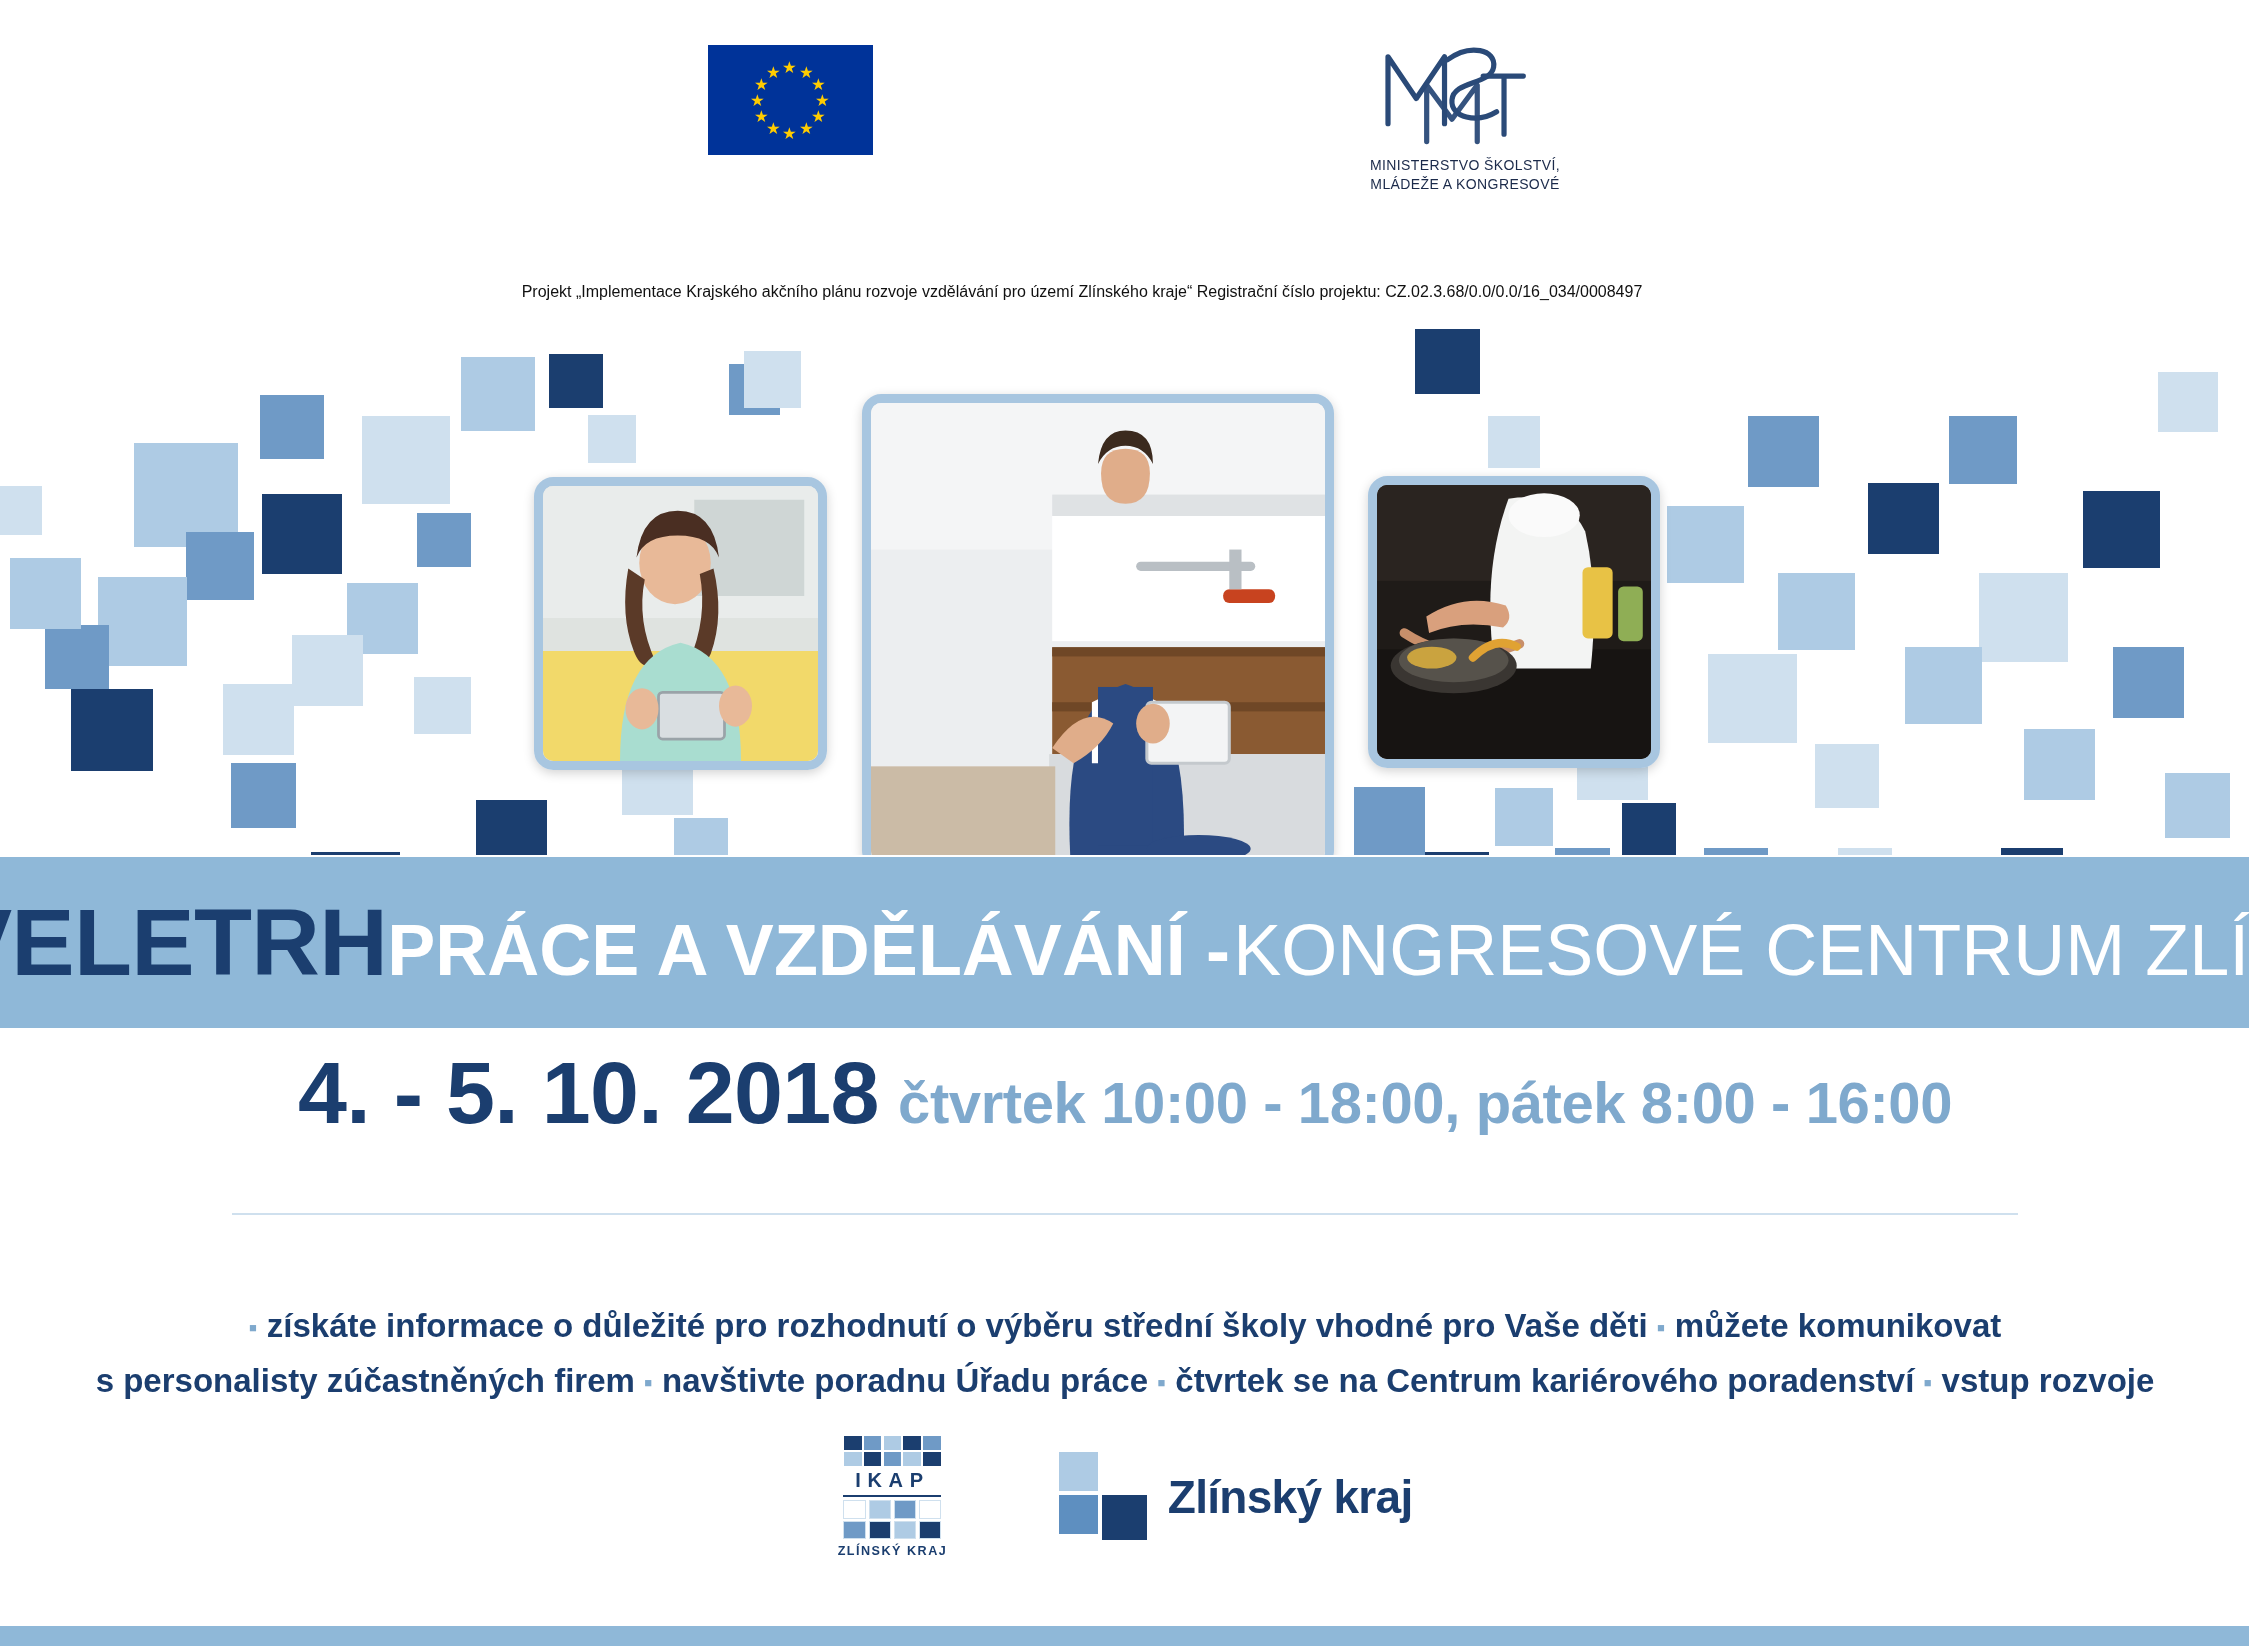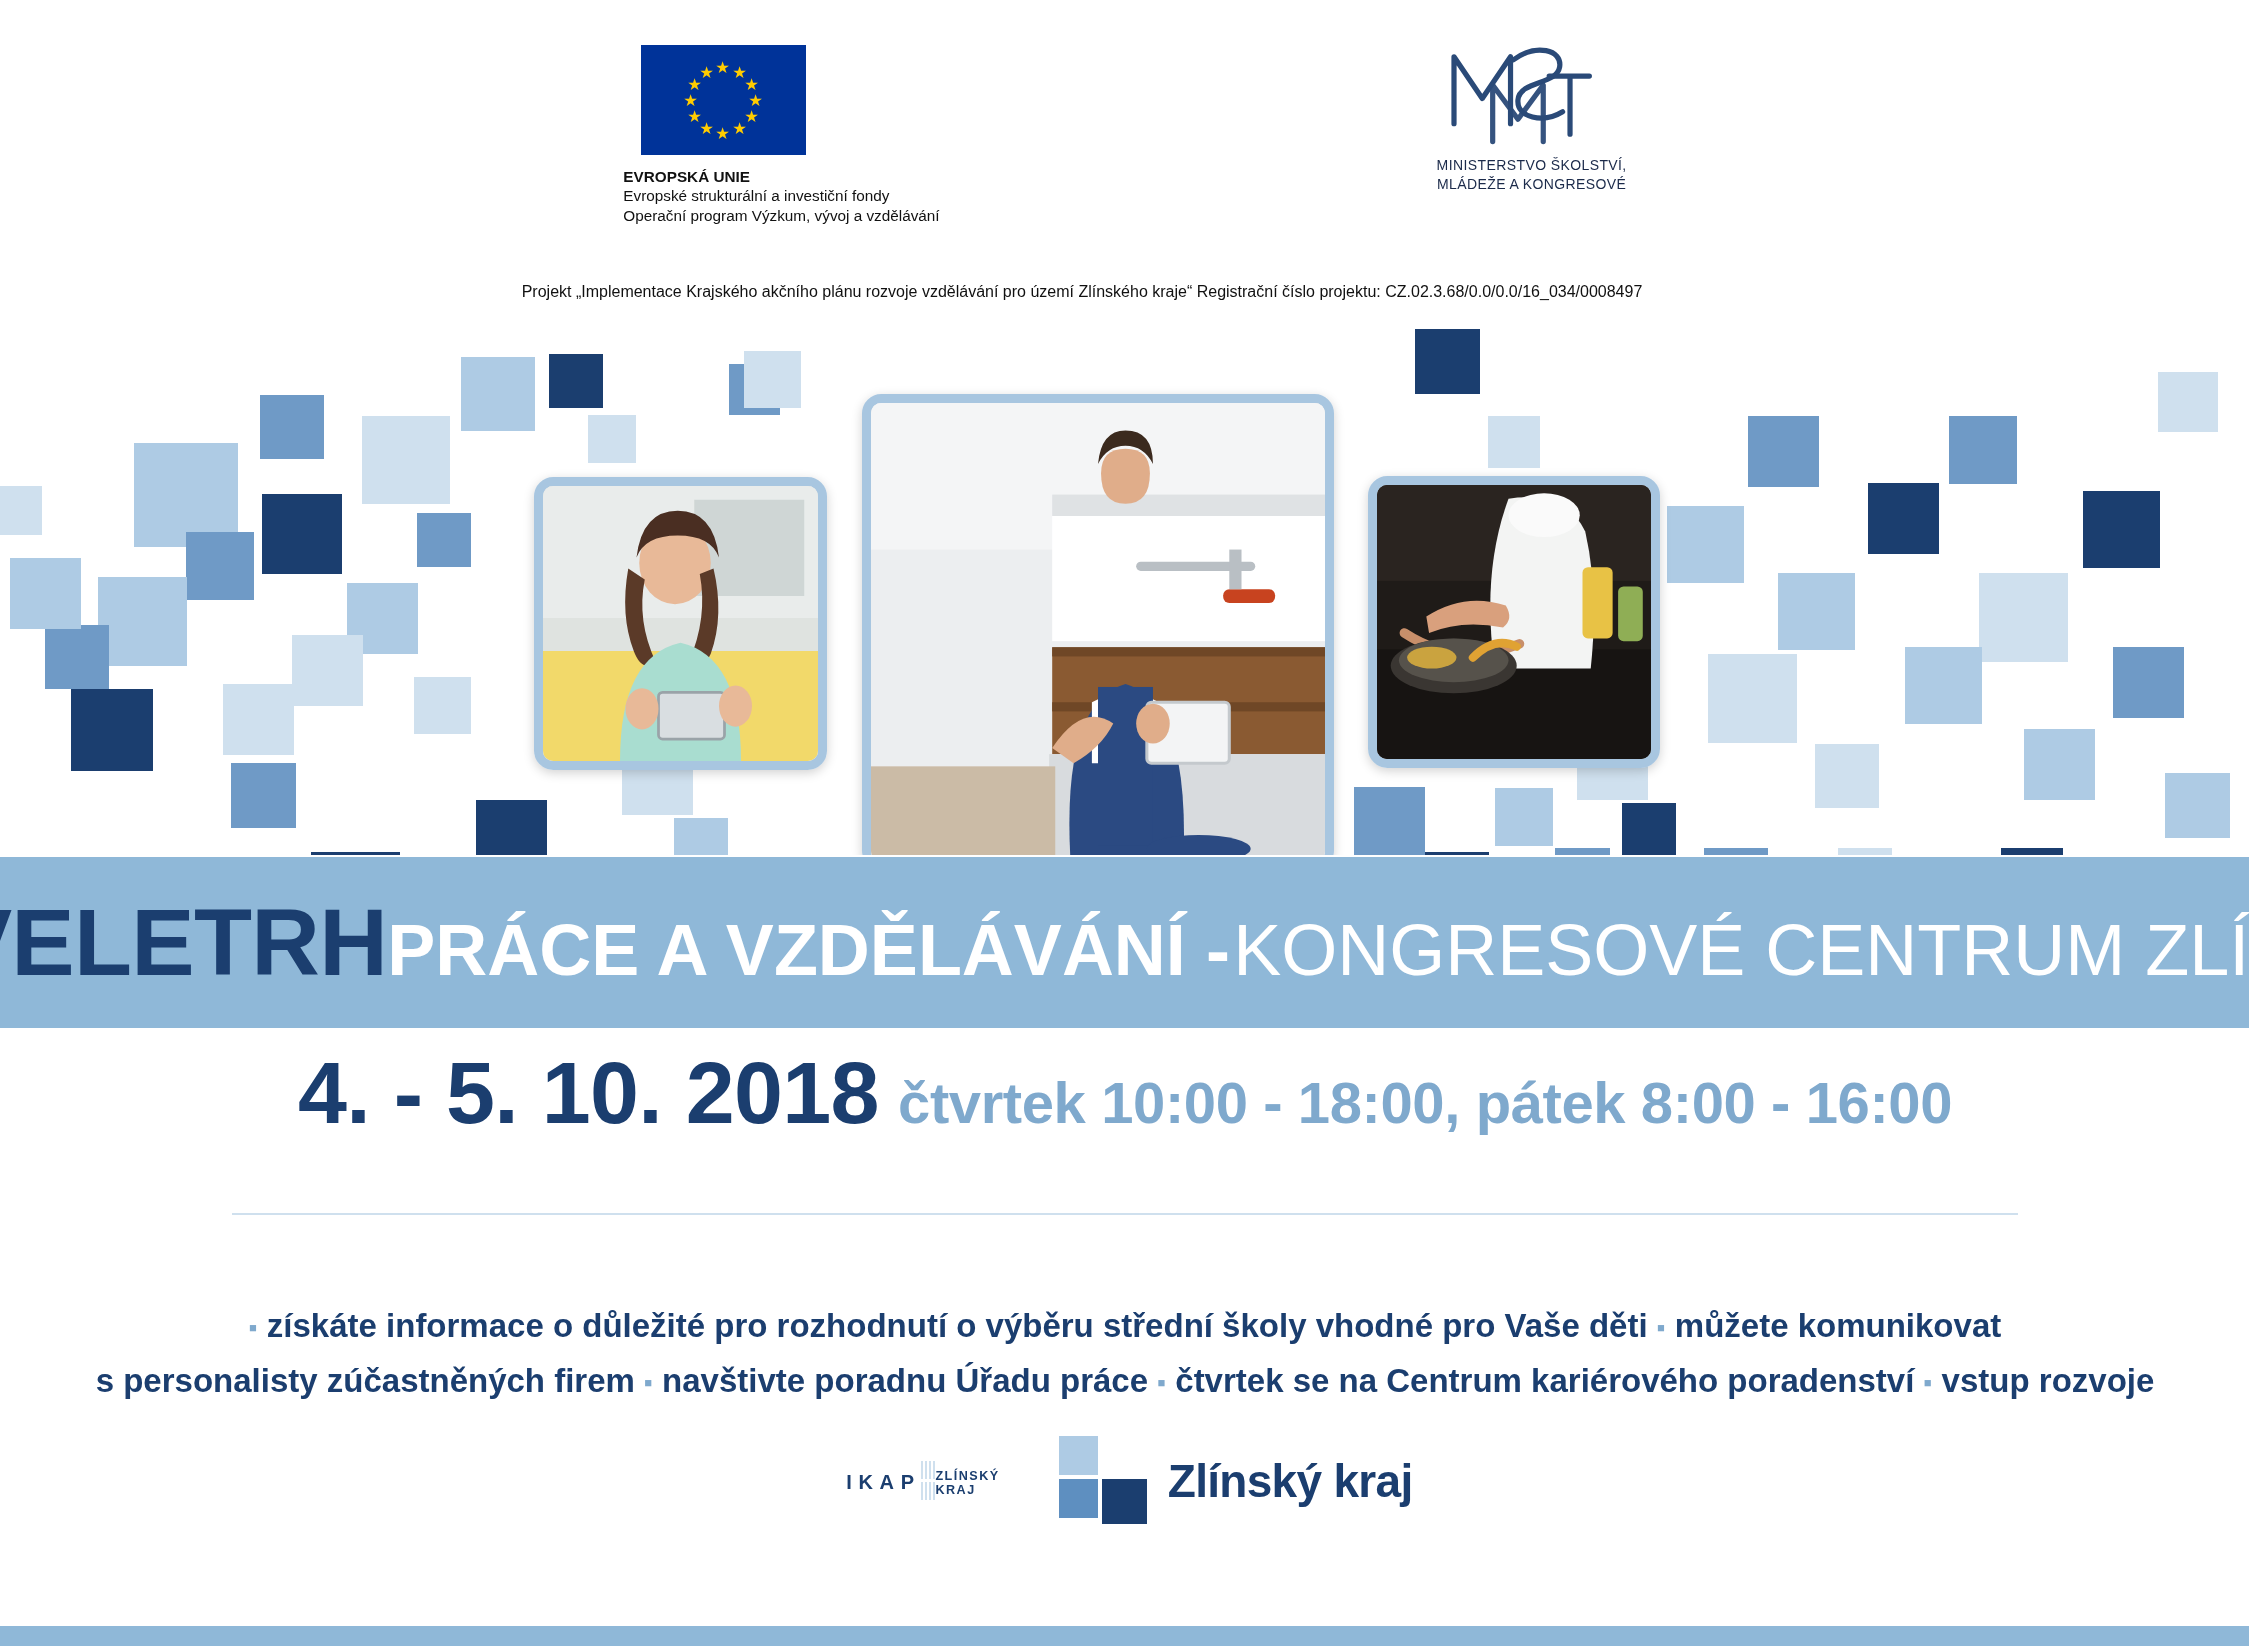--- a/index.html
+++ b/index.html
@@ -84,21 +84,21 @@
     position:absolute;top:1257px;left:0;width:2250px;text-align:center;
     color:#1b3e6f;font-size:33px;font-weight:bold;line-height:54px;margin-top:42px;
   }
   .bullets .b{color:#7fa9cd;font-size:25px;vertical-align:1.5px;}
 
   
   .footer{
     position:absolute;top:1436px;left:0;width:2250px;
     display:flex;justify-content:center;align-items:center;gap:112px;
   }
-  .ikap{width:110px;display:flex;flex-direction:row;align-items:center;}
+  .ikap{width:110px;display:flex;flex-direction:column;align-items:center;}
   .ikap-grid{width:97px;height:30px;display:grid;grid-template-columns:repeat(5,1fr);gap:2.2px;}
   .ikap-grid div{background:#1b3e6f;}
   .ikap-letters{font-size:20px;font-weight:bold;color:#1b3e6f;letter-spacing:6.7px;margin-top:3px;}
   .ikap-rule{width:98px;height:2.2px;background:#1b3e6f;margin:3px 0;}
   .ikap-sq{width:98px;height:39px;display:grid;grid-template-columns:repeat(4,1fr);grid-template-rows:repeat(2,1fr);gap:2.2px;}
   .ikap-caption{font-size:12.6px;font-weight:bold;color:#1b3e6f;letter-spacing:1.5px;margin-top:4.5px;}
 
   .zk{display:flex;align-items:center;gap:19.3px;}
   .zk-mark{width:89px;height:89px;position:relative;}
   .zk-mark i{position:absolute;display:block;}
@@ -119,25 +119,20 @@
         <span class="star" style="left: 107px; top: 47px;">★</span>
         <span class="star" style="left: 103px; top: 63px;">★</span>
         <span class="star" style="left: 91px; top: 75px;">★</span>
         <span class="star" style="left: 74px; top: 80px;">★</span>
         <span class="star" style="left: 58px; top: 75px;">★</span>
         <span class="star" style="left: 46px; top: 63px;">★</span>
         <span class="star" style="left: 42px; top: 47px;">★</span>
         <span class="star" style="left: 46px; top: 30.5px;">★</span>
         <span class="star" style="left: 58px; top: 18.5px;">★</span>
       </div>
-    <div class="eu-text">
-      <div class="bold">EVROPSKÁ UNIE</div>
-      <div>Evropské strukturální a investiční fondy</div>
-      <div>Operační program Výzkum, vývoj a vzdělávání</div>
-    </div>
   </div>
 
   <div class="msmt-block">
     <div class="msmt-logo">
       <svg width="179" height="119" viewBox="0 0 240 160">
         <g fill="none" stroke="#2a4a78" stroke-width="7" stroke-linecap="round" stroke-linejoin="round">
           <path d="M40,126 L40,36 L78,92 L116,36 L116,126"></path>
           <path d="M120,40 C150,18 186,26 182,50 C178,74 128,68 126,94 C124,118 160,126 186,110"></path>
           <path d="M92,150 L92,74 L126,120 L160,74 L160,150" opacity="0.95"></path>
           <path d="M168,62 L222,62 M196,62 L196,140"></path>

